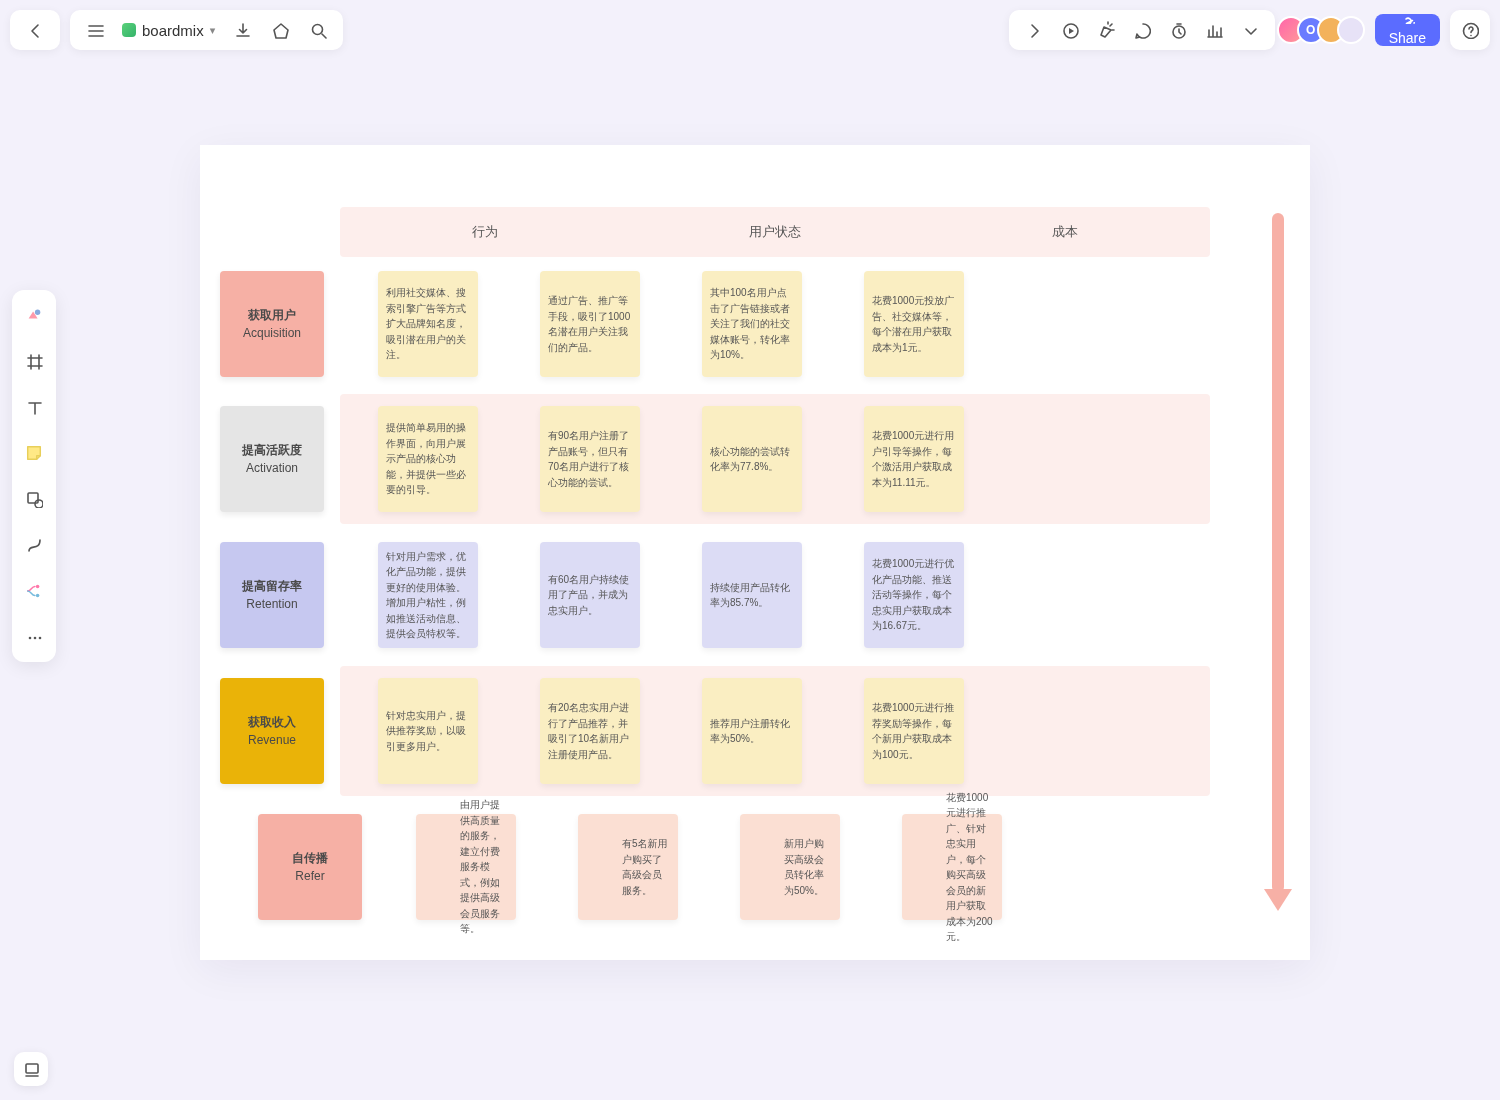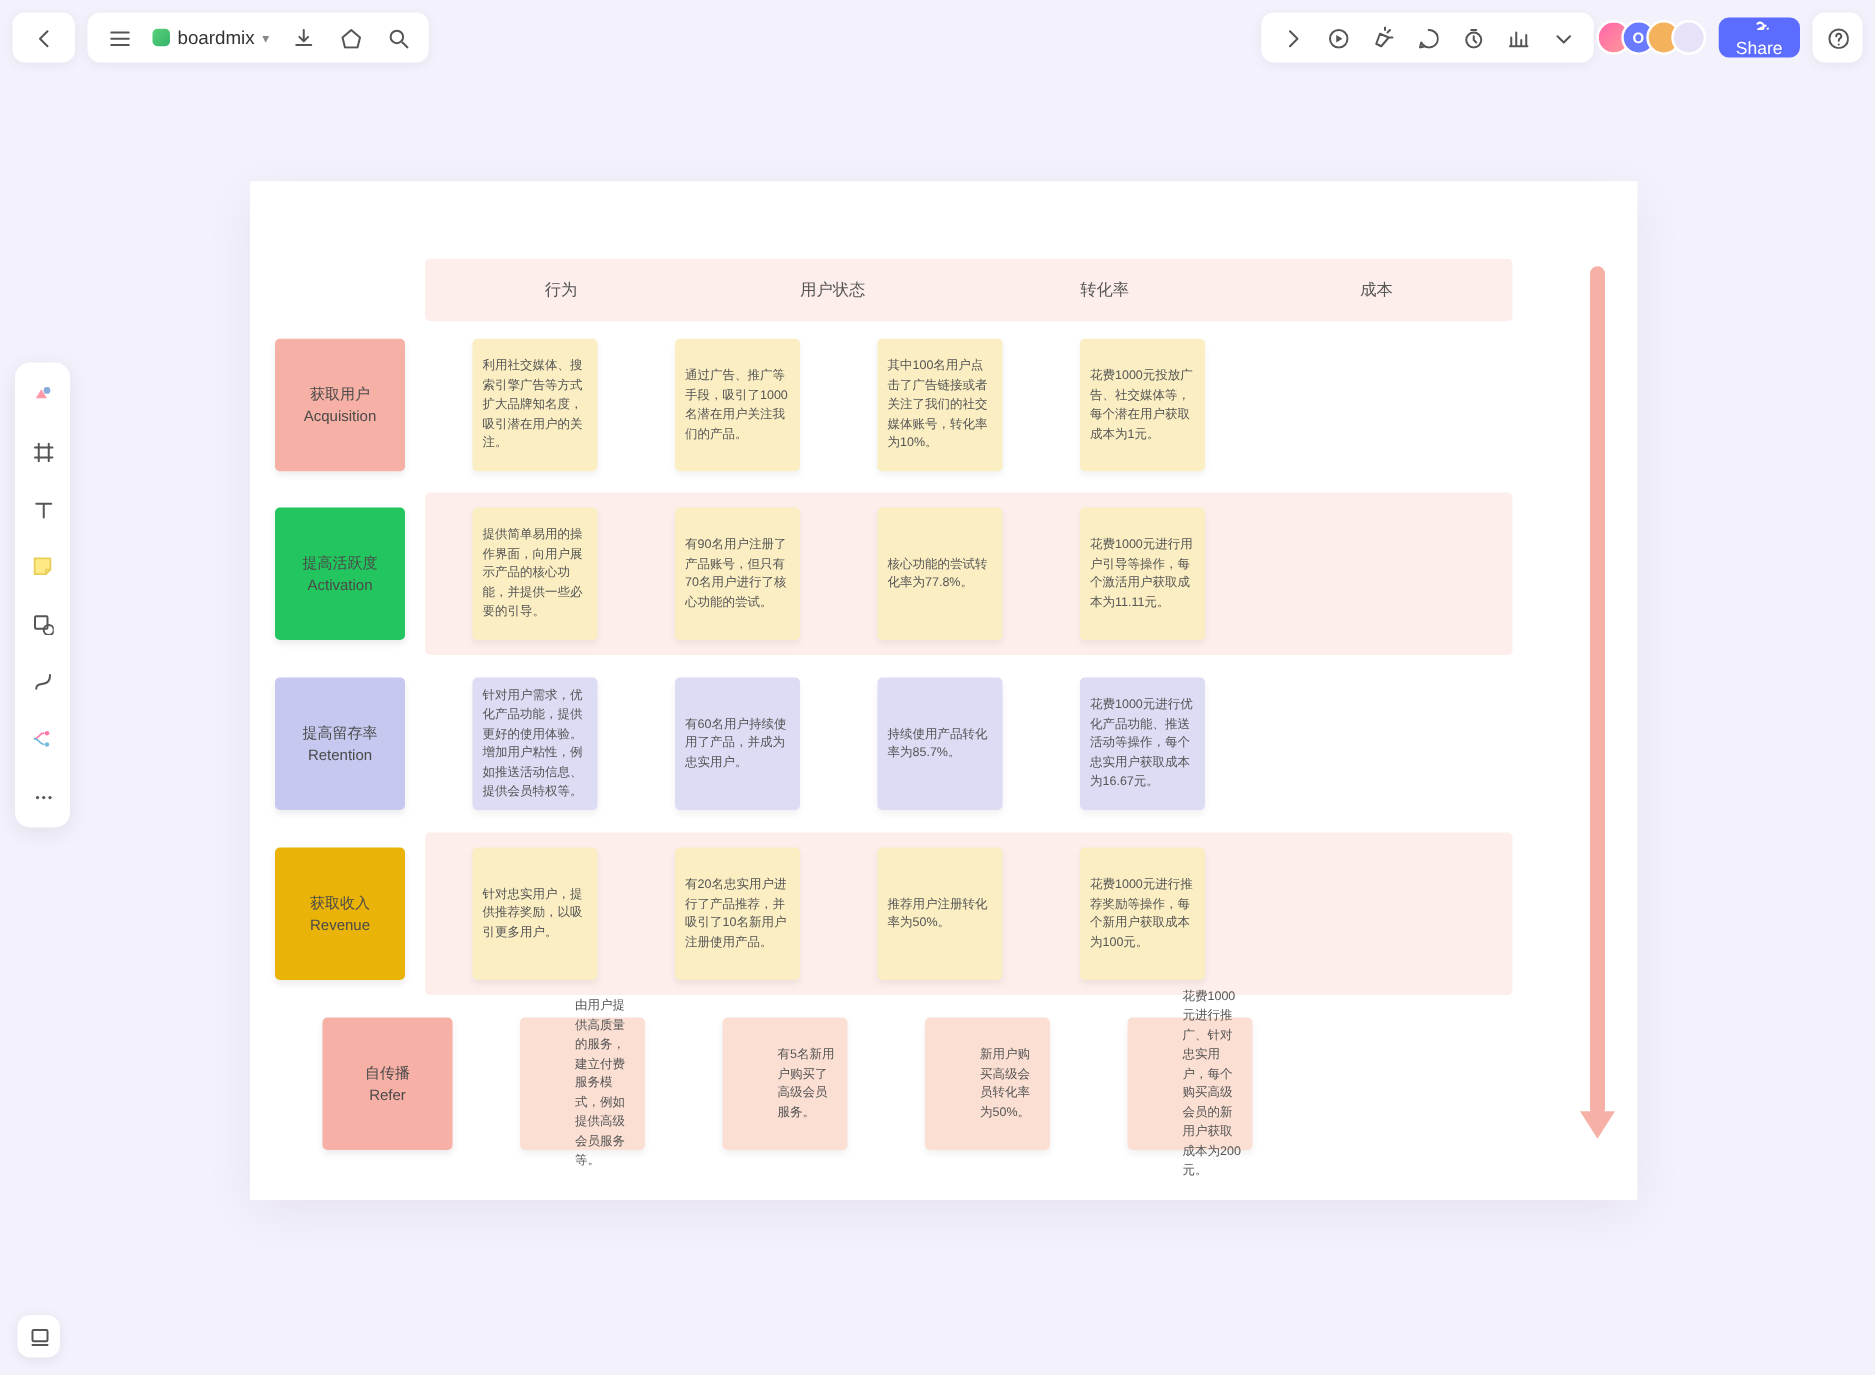--- a/index.html
+++ b/index.html
@@ -37,22 +37,22 @@
   .col-headers { position:absolute; left:140px; top:62px; width:870px; height:50px; background:#fdeeec; border-radius:4px; display:flex; }
   .col-h { flex:1; display:flex; align-items:center; justify-content:center; font-size:13px; color:#555; }
 
   .row-band { position:absolute; left:140px; width:870px; height:130px; background:#fdeeec; border-radius:4px; }
   .band1{ top:249px;} .band2{ top:521px;}
 
   .row { position:absolute; left:20px; width:1000px; height:106px; display:flex; align-items:stretch; gap:0; }
   .r0{ top:126px;} .r1{ top:261px;} .r2{ top:397px;} .r3{ top:533px;} .r4{ top:669px;}
 
   .stage { width:104px; height:106px; border-radius:4px; display:flex; flex-direction:column; align-items:center; justify-content:center; font-size:12px; color:#4a4a4a; line-height:1.5; box-shadow:0 3px 6px rgba(0,0,0,.08); margin-right:54px; }
-  .stage .cn{ font-size:12px; } .stage .en{ font-size:12px; }
-  .c-pink{background:#f6b0a5;} .c-orange{background:#22c55e;} .c-purple{background:#c6c8f0;} .c-orange2{background:#eab308;} .c-pink2{background:#f6b0a5;margin-left:38px;}
+  .stage .cn{ font-size:12px;font-weight:bold; } .stage .en{ font-size:12px; }
+  .c-pink{background:#f6b0a5;} .c-orange{background:#e5e5e5;} .c-purple{background:#c6c8f0;} .c-orange2{background:#eab308;} .c-pink2{background:#f6b0a5;margin-left:38px;}
 
   .cells { display:flex; gap:62px; }
   .note { width:100px; height:106px; border-radius:4px; padding:10px 8px; font-size:10px; line-height:1.55; color:#555; box-shadow:0 3px 6px rgba(0,0,0,.06); display:flex; align-items:center; }
   .n-yellow{background:#faeec2;} .n-purple{background:#dcdcf5;} .n-pink{background:#fbdfd3;padding-left:44px;}
 
 </style>
 </head>
 <body>
 
 <div class="topbar">
@@ -215,21 +215,20 @@
       <rect x="4" y="4" width="12" height="9" rx="1"></rect>
       <path d="M4 16h12"></path>
     </svg>
 </div>
 
 <div class="canvas">
 
   <div class="col-headers">
     <div class="col-h">行为</div>
     <div class="col-h">用户状态</div>
-    <div class="col-h">转化率</div>
     <div class="col-h">成本</div>
   </div>
 
   <div class="row-band band1"></div>
   <div class="row-band band2"></div>
 
   <div class="row r0">
     <div class="stage c-pink">
       <span class="cn">获取用户</span>
       <span class="en">Acquisition</span>

